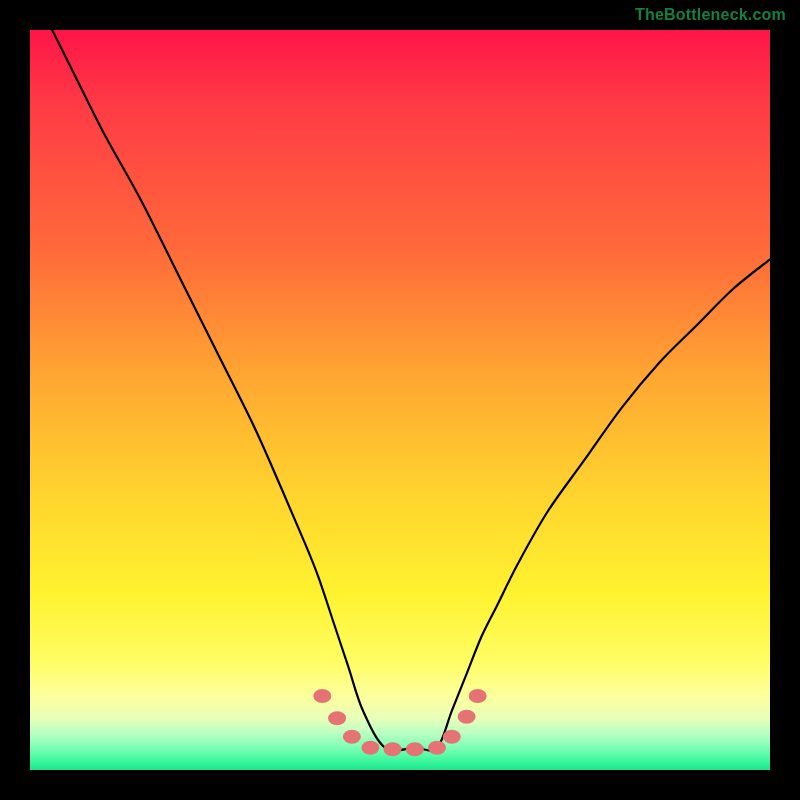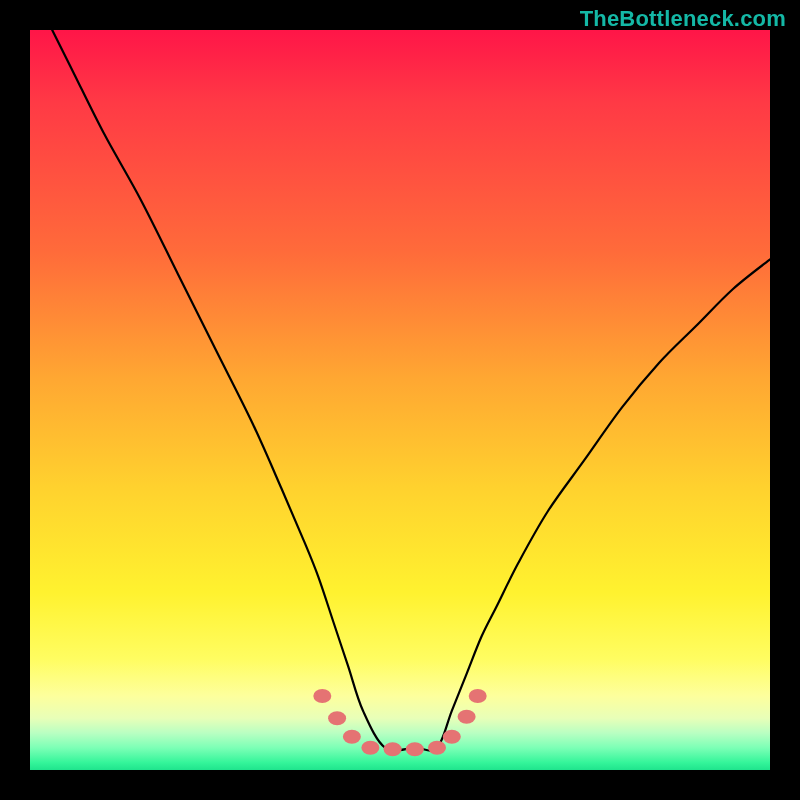--- a/index.html
+++ b/index.html
@@ -38,23 +38,23 @@
       #7cffb6 97%,
       #34f59a 99%,
       #1fe48d 100%
     );
   }
   .watermark {
     position: absolute;
     top: 6px;
     right: 14px;
     font-family: Arial, Helvetica, sans-serif;
-    font-size: 22px;
+    font-size: 16px;
     font-weight: 600;
-    color: #14b8a6;
+    color: #15803d;
     letter-spacing: 0.2px;
     user-select: none;
   }
   svg.curve {
     position: absolute;
     left: 30px;
     top: 30px;
     width: 740px;
     height: 740px;
     overflow: visible;

